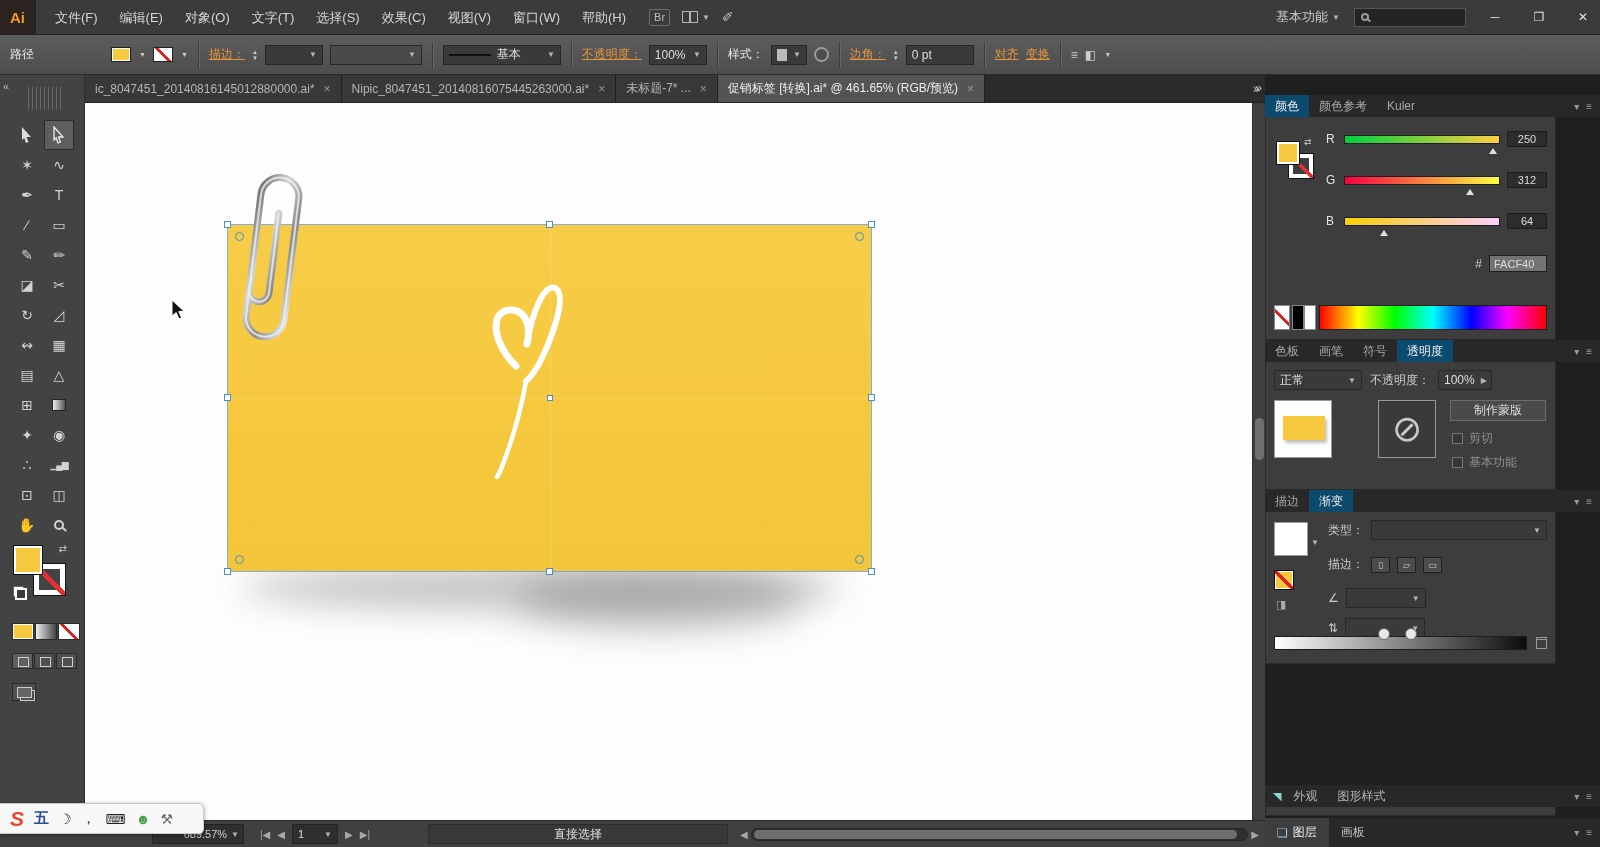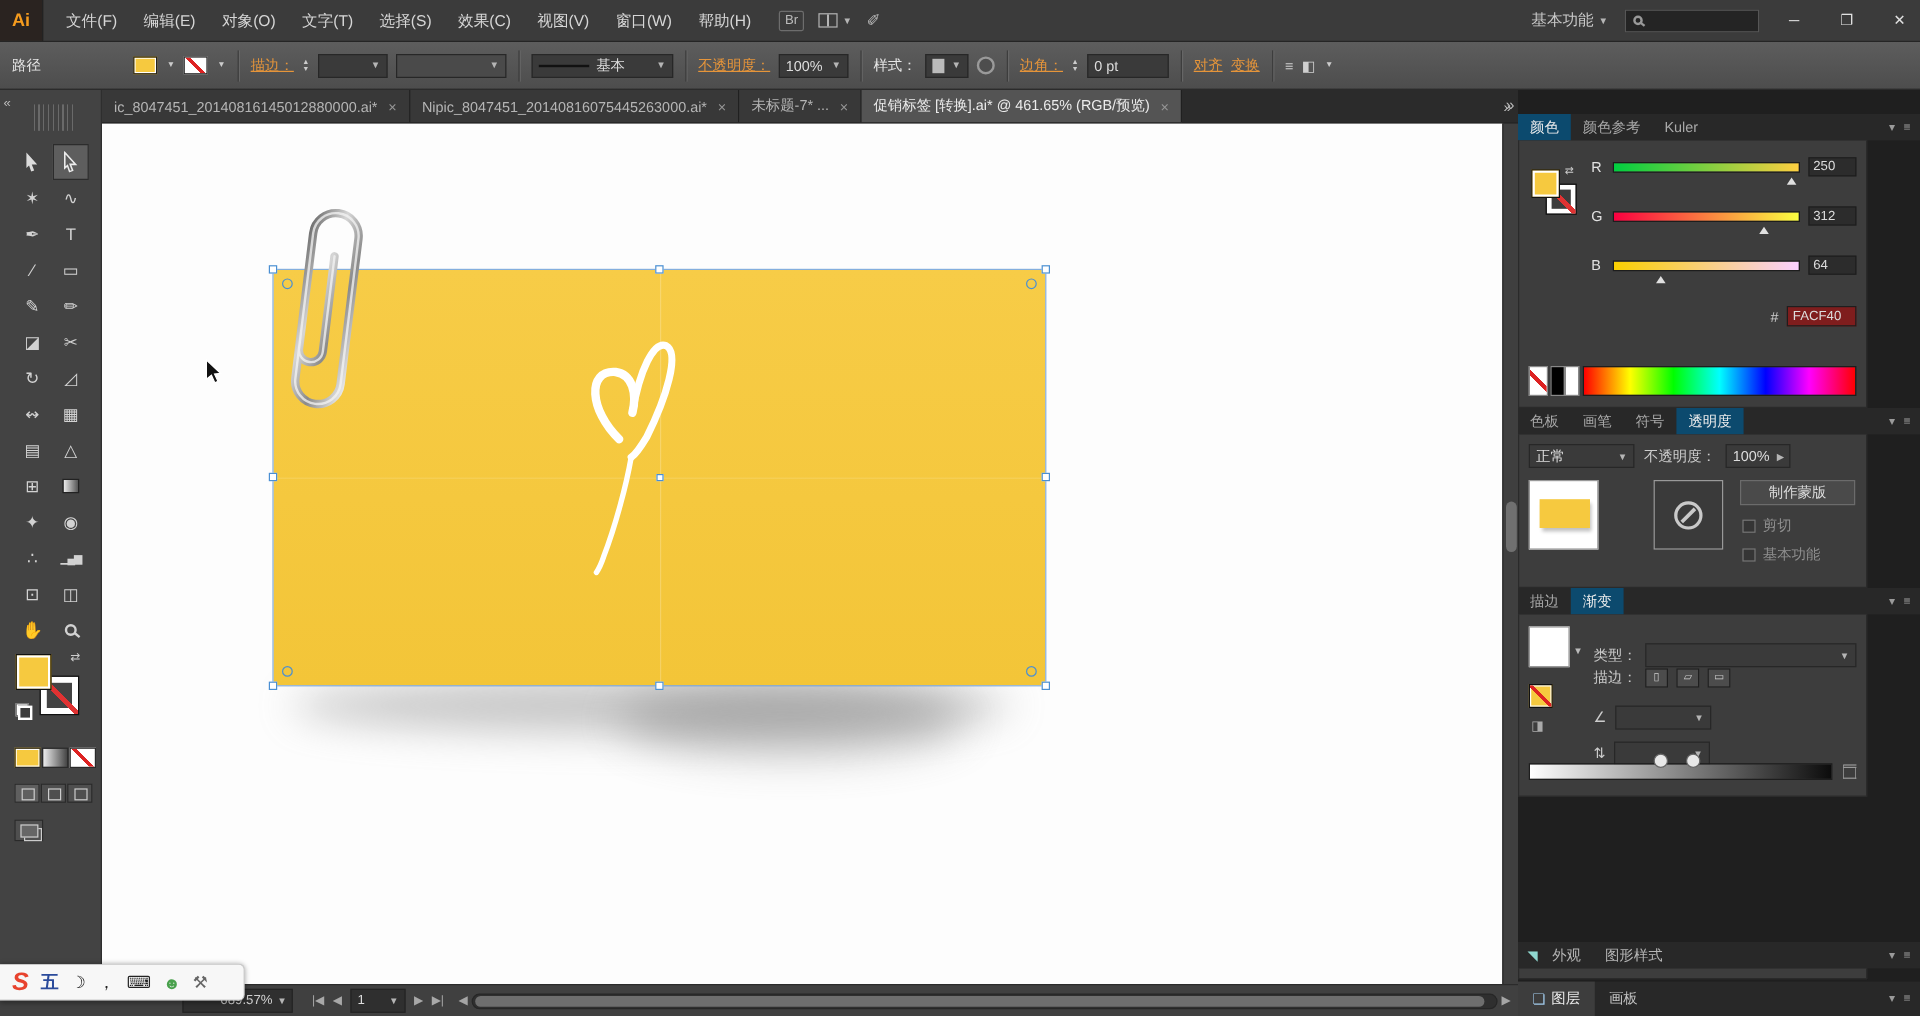--- a/index.html
+++ b/index.html
@@ -124,23 +124,23 @@
 .mini-fs{position:absolute;left:10px;top:24px;width:42px;height:42px}
 .mini-fill{position:absolute;left:0;top:0;width:24px;height:24px;background:#F6C93F;border:1px solid #111;box-shadow:inset 0 0 0 2px #fff;z-index:2}
 .mini-stroke{position:absolute;left:13px;top:13px;width:24px;height:24px;background:#3d3d3d;border:4px solid #fff;outline:1px solid #111}
 .mini-stroke::after{content:"";position:absolute;inset:-4px;background:linear-gradient(45deg,transparent 44%,#e03232 44%,#e03232 56%,transparent 56%)}
 .mini-swap{position:absolute;left:2px;top:2px;font-size:9px;color:#ccc}
 .chan{position:absolute;left:60px;right:8px;display:flex;align-items:center;gap:7px}
 .chan .cl{width:11px;font-size:12px;color:#e2e2e2}
 .cslider{flex:1;height:9px;border:1px solid #1d1d1d;position:relative}
 .cthumb{position:absolute;top:8px;width:0;height:0;border:4px solid transparent;border-bottom:6px solid #e0e0e0;transform:translateX(-4px)}
 .cval{width:40px;height:16px;background:#2c2c2c;border:1px solid #1e1e1e;color:#ddd;font-size:11px;
-  text-align:left;padding:1px 3px;line-height:13px}
+  text-align:center;padding:1px 3px;line-height:13px}
 .hexrow{position:absolute;right:8px;top:138px;display:flex;align-items:center;gap:7px;font-size:12px;color:#ccc}
-.hexbox{width:58px;height:17px;background:#7f1d1d;border:1px solid #1e1e1e;color:#ddd;font-size:11px;padding:2px 4px}
+.hexbox{width:58px;height:17px;background:#737373;border:1px solid #1e1e1e;color:#ddd;font-size:11px;padding:2px 4px}
 .specrow{position:absolute;left:8px;right:8px;bottom:9px;height:25px;display:flex;align-items:center}
 .spec-none{width:16px;height:25px;background:#fff;border:1px solid #888;position:relative;overflow:hidden;margin-right:2px}
 .spec-none::after{content:"";position:absolute;inset:0;background:linear-gradient(45deg,transparent 44%,#d22 44%,#d22 56%,transparent 56%)}
 .spec-black{width:12px;height:25px;background:#000;border:1px solid #888}
 .spec-white{width:12px;height:25px;background:#fff;border:1px solid #888;margin-right:3px}
 .spectrum{flex:1;height:25px;border:1px solid #1d1d1d;
   background:linear-gradient(to right,#f00,#ff0 17%,#0f0 33%,#0ff 50%,#00f 67%,#f0f 83%,#f00)}
 
 
 .tp-row1{position:absolute;left:8px;top:8px;right:8px;display:flex;align-items:center;gap:8px;font-size:12px;color:#ccc}
@@ -527,21 +527,21 @@
         <span class="pmenu">
             <span>▾</span>
             <span>≡</span>
           </span>
       </div>
       <div class="pbody" style="height:152px">
         <div class="grad-sw"></div>
         <span class="grad-sw-dd">▼</span>
         <div class="grad-mini"></div>
         <span class="grad-mini2">◨</span>
-        <div class="gp-row" style="top:24px">
+        <div class="gp-row" style="top:8px">
           <span>类型：</span>
           <div class="dd" style="flex:1">
               <span class="caret">▼</span>
             </div>
         </div>
         <div class="gp-row" style="top:44px">
           <span>描边：</span>
           <span class="mini-btn">▯</span>
           <span class="mini-btn">▱</span>
           <span class="mini-btn">▭</span>
@@ -598,20 +598,23 @@
     <div class="abnav">
       <span>|◀</span>
       <span>◀</span>
       <div class="abbox">
         <span>1</span>
         <span class="caret">▼</span>
       </div>
       <span>▶</span>
       <span>▶|</span>
     </div>
+    <div class="toolstatus">
+      <span>直接选择</span>
+    </div>
     <div class="hscroll">
       <span>◀</span>
       <div class="htrack">
         <div class="hthumb"></div>
       </div>
       <span>▶</span>
     </div>
   </div>
 
   <div class="ime">

